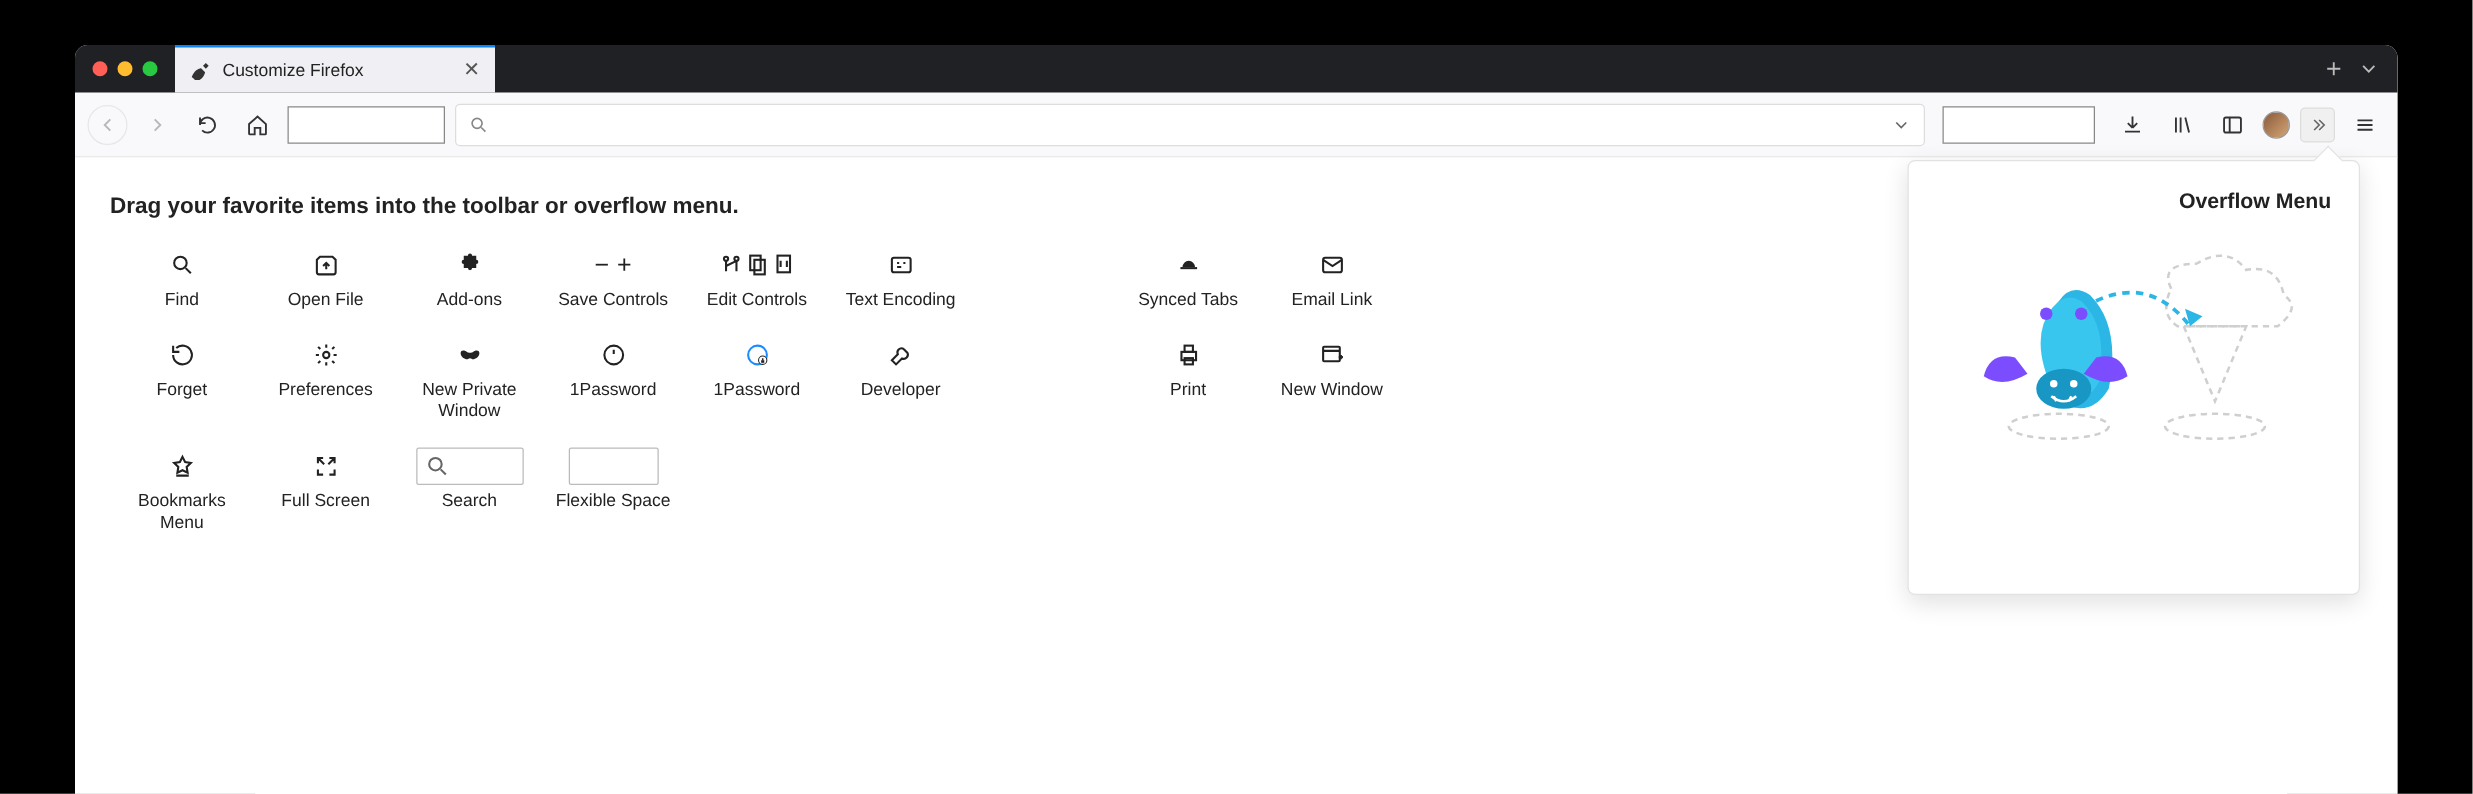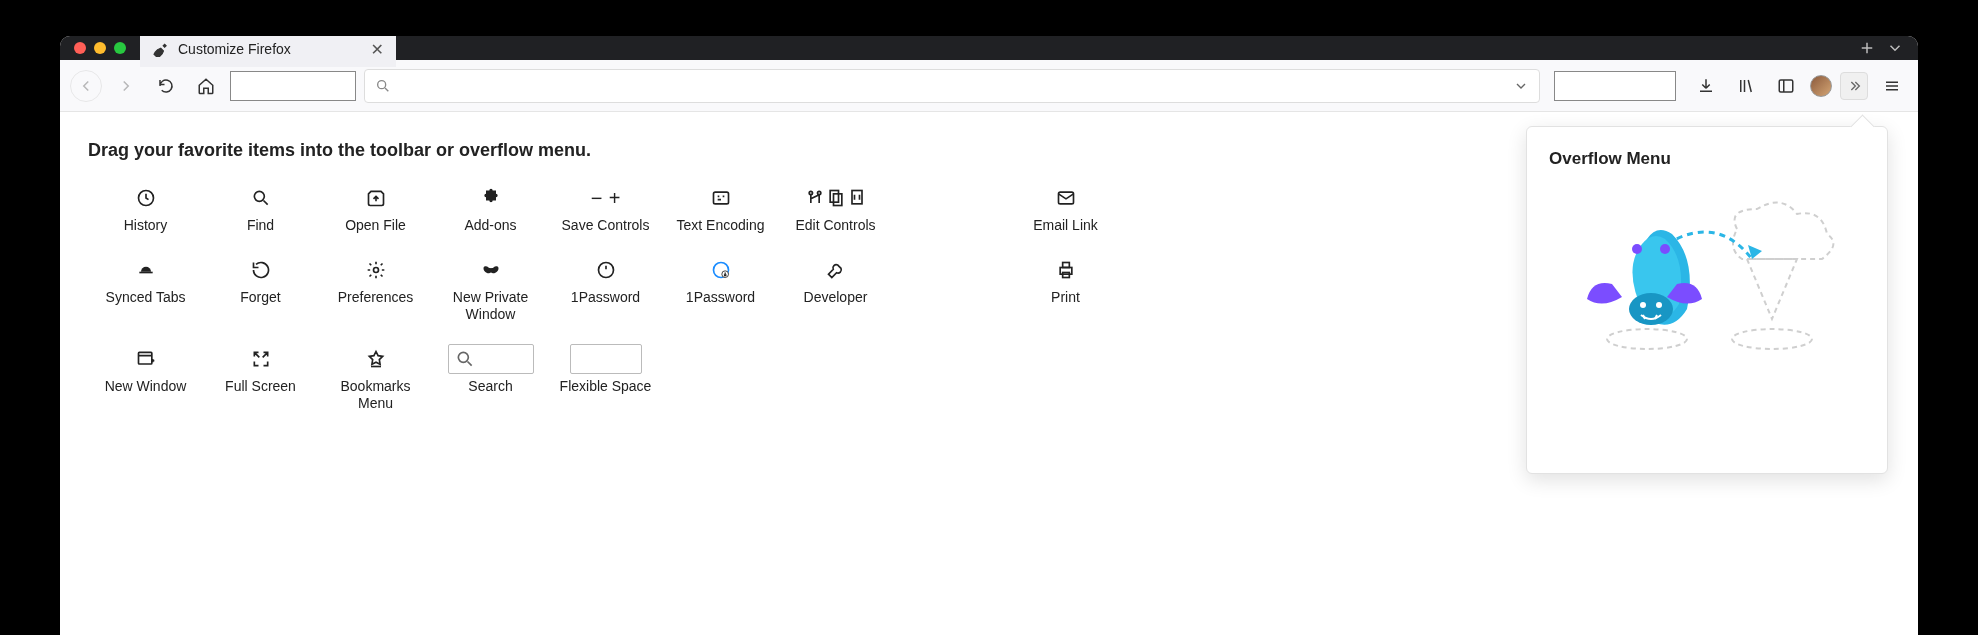--- a/index.html
+++ b/index.html
@@ -9,21 +9,21 @@
   position: absolute;
   left: 60px; top: 36px;
   right: 60px; bottom: 0;
   background: #fff;
   border-radius: 10px 10px 0 0;
   overflow: hidden;
   display: flex; flex-direction: column;
 }
 
 .titlebar {
-  height: 24px; background: #202124;
+  height: 38px; background: #202124;
   display: flex; align-items: center;
   position: relative;
 }
 .traffic { display: flex; gap: 8px; padding: 0 14px; }
 .dot { width: 12px; height: 12px; border-radius: 50%; }
 .dot.red { background: #ff5f57; }
 .dot.yellow { background: #febc2e; }
 .dot.green { background: #28c840; }
 
 .tab {
@@ -86,25 +86,26 @@
 }
 .grid-item .ic { height: 22px; display:flex; align-items:center; justify-content:center; }
 .grid-item .ic svg { width: 20px; height: 20px; }
 .grid-item .lbl { max-width: 110px; line-height: 1.25; }
 
 .search-mini { width: 86px; height: 30px; border: 1px solid #bbb; border-radius: 2px; display:flex; align-items:center; padding:0 6px; color:#666; }
 .search-mini svg { width: 14px; height: 14px; }
 .flex-mini { width: 72px; height: 30px; border: 1px solid #bbb; border-radius: 2px; }
 
 .overflow-panel {
-  position: absolute; right: 30px; top: 14px;
+  position: absolute; right: 30px; top: 2px;
   width: 362px; height: 348px;
   background: #fff; border: 1px solid #e2e2e2; border-radius: 6px;
   box-shadow: 0 6px 20px rgba(0,0,0,0.12);
   padding: 22px;
+  text-align: right;
 }
 .overflow-panel::before {
   content: ""; position: absolute; top: -9px; right: 16px;
   width: 16px; height: 16px; background: #fff;
   border-left: 1px solid #e2e2e2; border-top: 1px solid #e2e2e2;
   transform: rotate(45deg);
 }
 .overflow-panel h3 { font-size: 17px; font-weight: 600; color: #222; margin-bottom: 8px; }
 .overflow-panel p { font-size: 14px; color: #333; line-height: 1.35; }
 
@@ -208,29 +209,20 @@
   </div>
 
   <div class="content">
     <div class="heading">Drag your favorite items into the toolbar or overflow menu.</div>
 
     <div class="grid">
 
       <div class="grid-item">
         <div class="ic">
             <svg viewBox="0 0 24 24" fill="none" stroke="#222" stroke-width="2">
-              <circle cx="12" cy="12" r="9"></circle>
-              <path d="M12 7v5l3 2"></path>
-            </svg>
-          </div>
-        <div class="lbl">History</div>
-      </div>
-      <div class="grid-item">
-        <div class="ic">
-            <svg viewBox="0 0 24 24" fill="none" stroke="#222" stroke-width="2">
               <circle cx="10" cy="10" r="6"></circle>
               <path d="M20 20l-5-5"></path>
             </svg>
           </div>
         <div class="lbl">Find</div>
       </div>
       <div class="grid-item">
         <div class="ic">
             <svg viewBox="0 0 24 24" fill="none" stroke="#222" stroke-width="2">
               <path d="M3 7l3-3h12l3 3v12a2 2 0 0 1-2 2H5a2 2 0 0 1-2-2z"></path>
@@ -246,67 +238,67 @@
             </svg>
           </div>
         <div class="lbl">Add-ons</div>
       </div>
       <div class="grid-item">
         <div class="ic zoom-ctrl">
             <span>−</span>
             <span>+</span>
           </div>
         <div class="lbl">Save Controls</div>
-      </div>
-      <div class="grid-item">
-        <div class="ic">
-            <svg viewBox="0 0 24 24" fill="none" stroke="#222" stroke-width="2">
-              <rect x="3" y="5" width="18" height="14" rx="2"></rect>
-              <path d="M8 10h2M8 14h4M14 10h2"></path>
-            </svg>
-          </div>
-        <div class="lbl">Text Encoding</div>
       </div>
       <div class="grid-item">
         <div class="ic edit-ctrl">
           <svg viewBox="0 0 24 24" fill="none" stroke="#222" stroke-width="2">
               <circle cx="7" cy="6" r="2"></circle>
               <circle cx="17" cy="6" r="2"></circle>
               <path d="M7 8v10M17 8v10M7 13l10-5"></path>
             </svg>
           <svg viewBox="0 0 24 24" fill="none" stroke="#222" stroke-width="2">
               <rect x="5" y="3" width="10" height="14"></rect>
               <rect x="9" y="7" width="10" height="14"></rect>
             </svg>
           <svg viewBox="0 0 24 24" fill="none" stroke="#222" stroke-width="2">
               <rect x="6" y="3" width="12" height="16"></rect>
               <path d="M9 8v6M15 8v6"></path>
             </svg>
         </div>
         <div class="lbl">Edit Controls</div>
       </div>
+      <div class="grid-item">
+        <div class="ic">
+            <svg viewBox="0 0 24 24" fill="none" stroke="#222" stroke-width="2">
+              <rect x="3" y="5" width="18" height="14" rx="2"></rect>
+              <path d="M8 10h2M8 14h4M14 10h2"></path>
+            </svg>
+          </div>
+        <div class="lbl">Text Encoding</div>
+      </div>
       <div></div>
 
-      <div class="grid-item">
-        <div class="ic">
-            <svg viewBox="0 0 24 24" fill="none" stroke="#222" stroke-width="2">
-              <rect x="3" y="5" width="18" height="14" rx="2"></rect>
-              <path d="M3 7l9 6 9-6"></path>
-            </svg>
-          </div>
-        <div class="lbl">Email Link</div>
-      </div>
       <div class="grid-item">
         <div class="ic">
             <svg viewBox="0 0 24 24" fill="#222">
               <path d="M6 14a6 6 0 0 1 12 0H6z"></path>
               <rect x="4" y="14" width="16" height="2"></rect>
             </svg>
           </div>
         <div class="lbl">Synced Tabs</div>
+      </div>
+      <div class="grid-item">
+        <div class="ic">
+            <svg viewBox="0 0 24 24" fill="none" stroke="#222" stroke-width="2">
+              <rect x="3" y="5" width="18" height="14" rx="2"></rect>
+              <path d="M3 7l9 6 9-6"></path>
+            </svg>
+          </div>
+        <div class="lbl">Email Link</div>
       </div>
       <div class="grid-item">
         <div class="ic">
             <svg viewBox="0 0 24 24" fill="none" stroke="#222" stroke-width="2">
               <path d="M3 12a9 9 0 1 0 3-6.7M3 3v6h6"></path>
             </svg>
           </div>
         <div class="lbl">Forget</div>
       </div>
       <div class="grid-item">
@@ -371,33 +363,33 @@
             <svg viewBox="0 0 24 24" fill="none" stroke="#222" stroke-width="2">
               <rect x="3" y="4" width="16" height="14" rx="1"></rect>
               <path d="M3 8h16M18 14h4M20 12v4"></path>
             </svg>
           </div>
         <div class="lbl">New Window</div>
       </div>
       <div class="grid-item">
         <div class="ic">
             <svg viewBox="0 0 24 24" fill="none" stroke="#222" stroke-width="2">
-              <path d="M4 9V4h5M20 9V4h-5M4 15v5h5M20 15v5h-5M4 4l6 6M20 4l-6 6"></path>
-            </svg>
-          </div>
-        <div class="lbl">Full Screen</div>
-      </div>
-      <div class="grid-item">
-        <div class="ic">
-            <svg viewBox="0 0 24 24" fill="none" stroke="#222" stroke-width="2">
               <path d="M12 3l2.5 5 5.5.8-4 3.9.9 5.5L12 15.8 7.1 18.2l.9-5.5-4-3.9L9.5 8z"></path>
               <path d="M6 21h12"></path>
             </svg>
           </div>
         <div class="lbl">Bookmarks Menu</div>
+      </div>
+      <div class="grid-item">
+        <div class="ic">
+            <svg viewBox="0 0 24 24" fill="none" stroke="#222" stroke-width="2">
+              <path d="M4 9V4h5M20 9V4h-5M4 15v5h5M20 15v5h-5M4 4l6 6M20 4l-6 6"></path>
+            </svg>
+          </div>
+        <div class="lbl">Full Screen</div>
       </div>
       <div class="grid-item">
         <div class="ic">
             <div class="search-mini">
               <svg viewBox="0 0 24 24" fill="none" stroke="#666" stroke-width="2">
                 <circle cx="10" cy="10" r="6"></circle>
                 <path d="M20 20l-5-5"></path>
               </svg>
             </div>
           </div>

